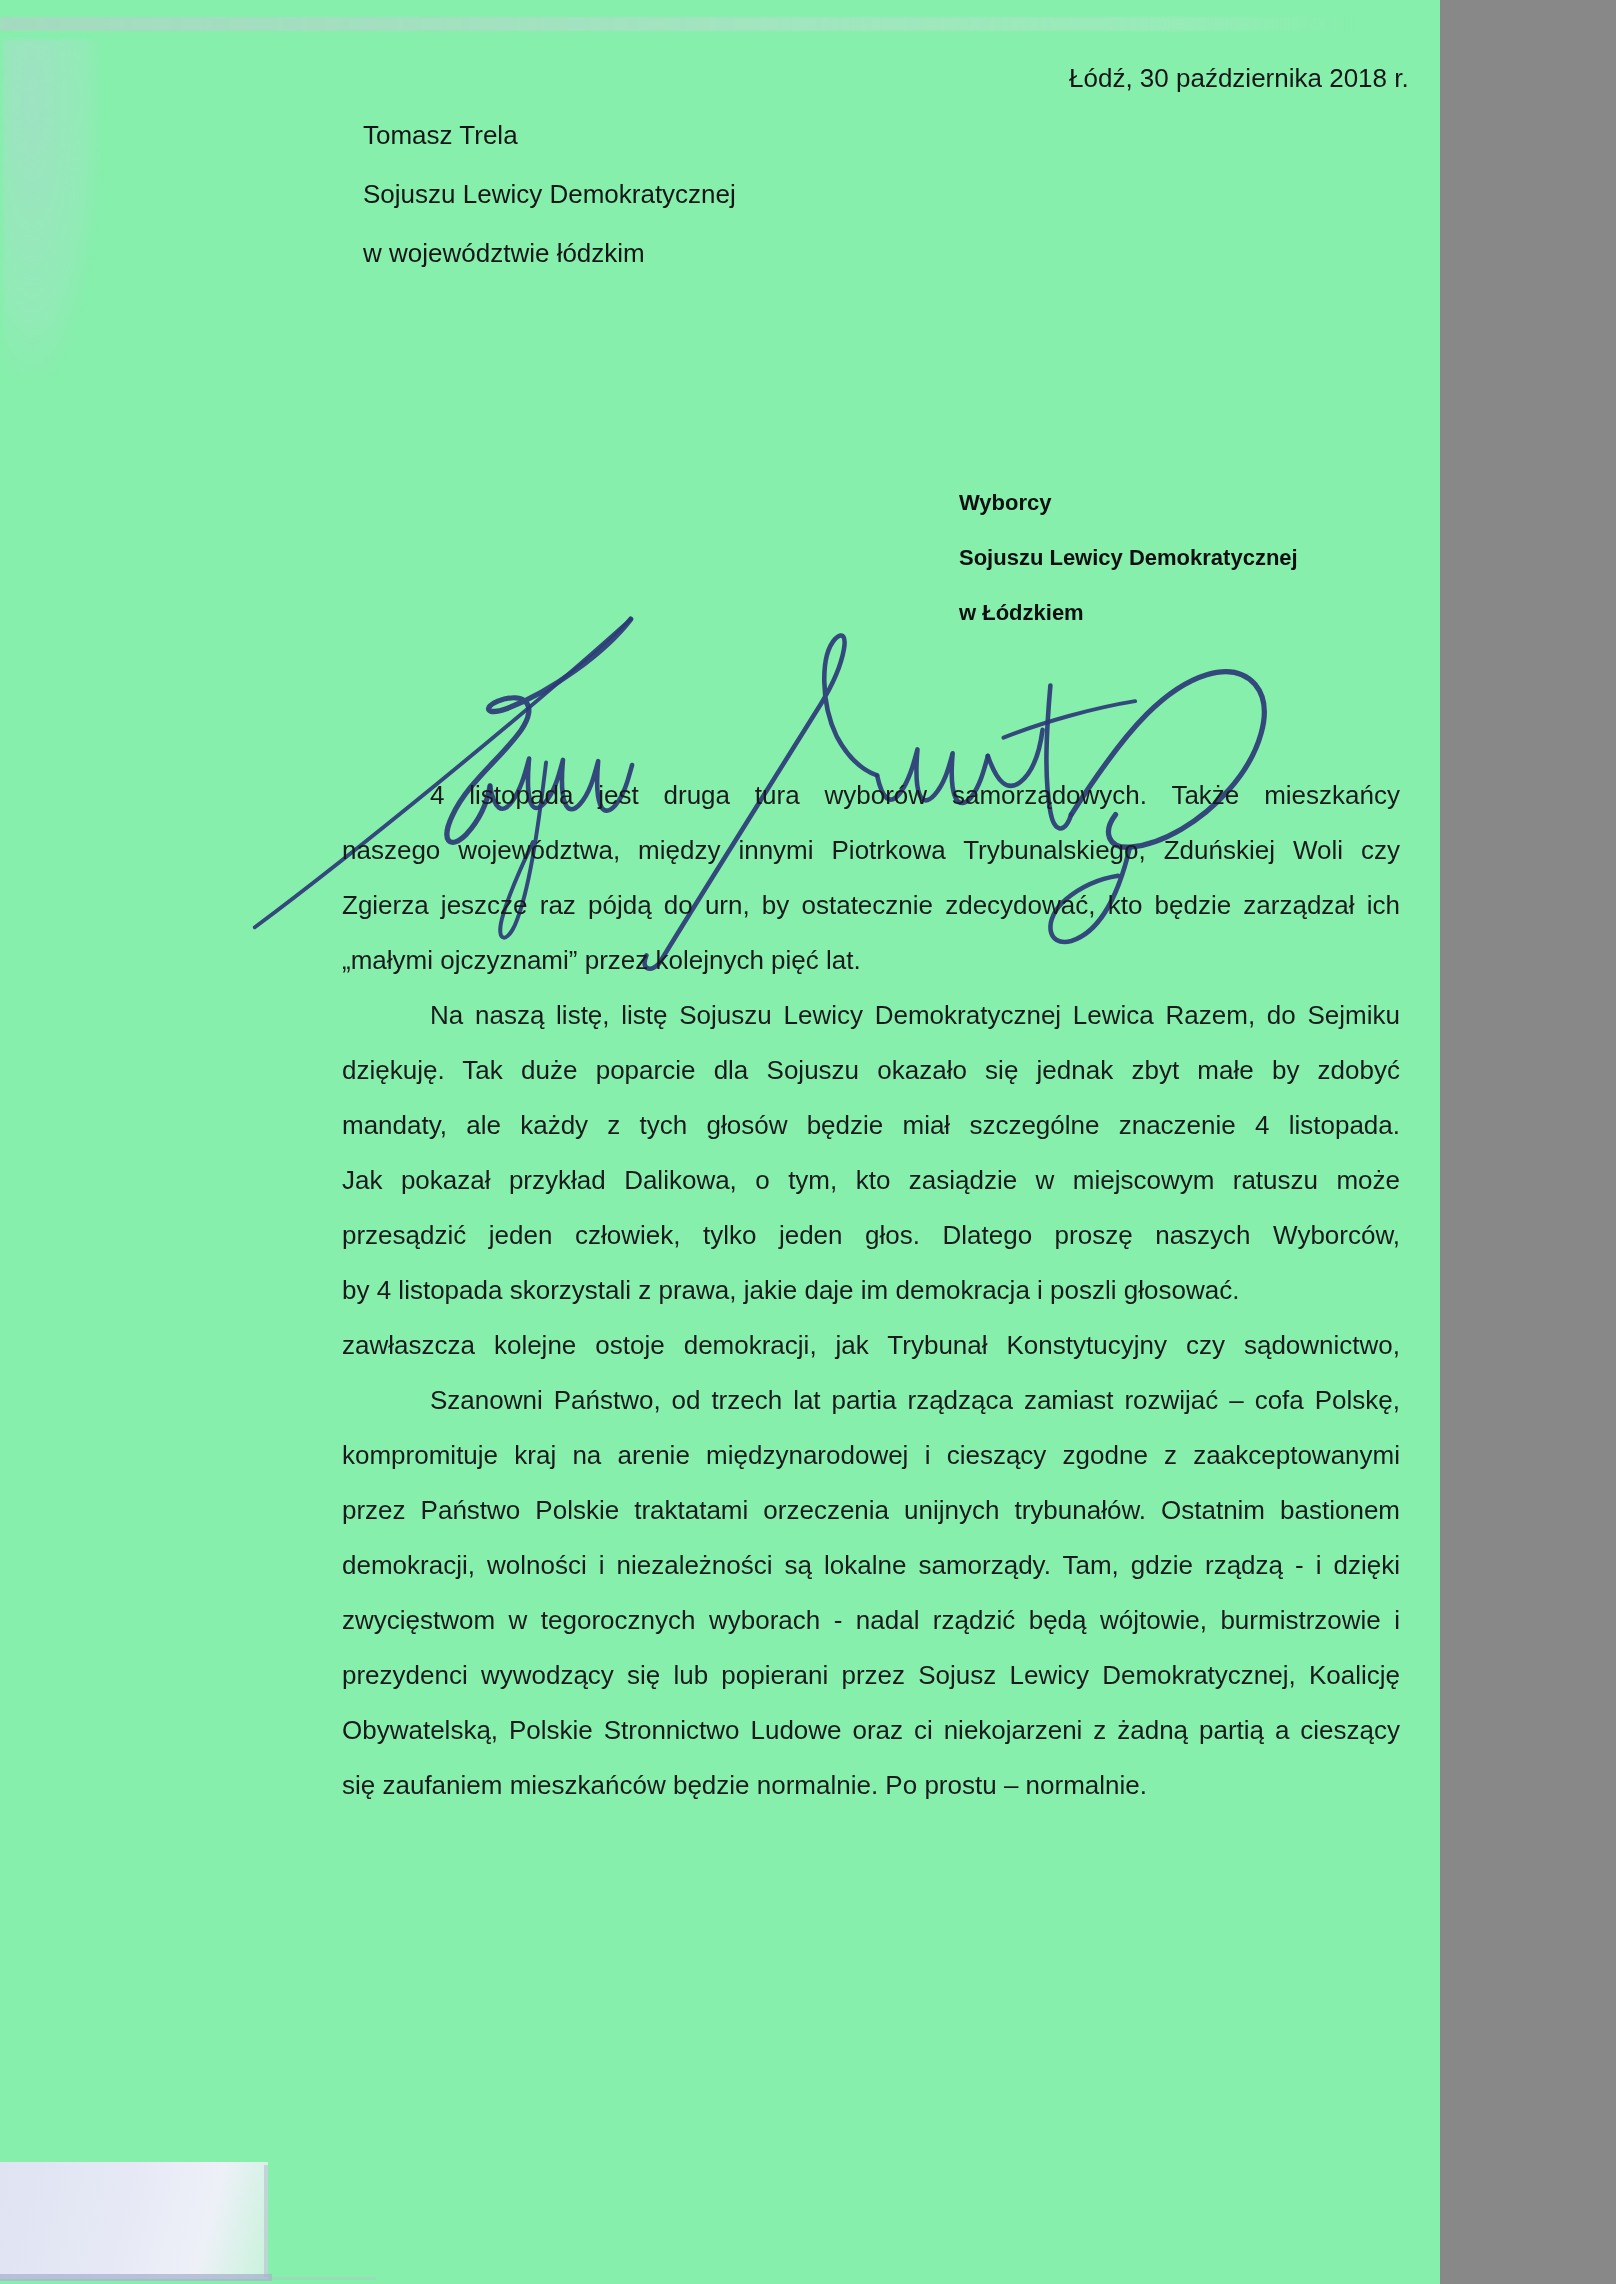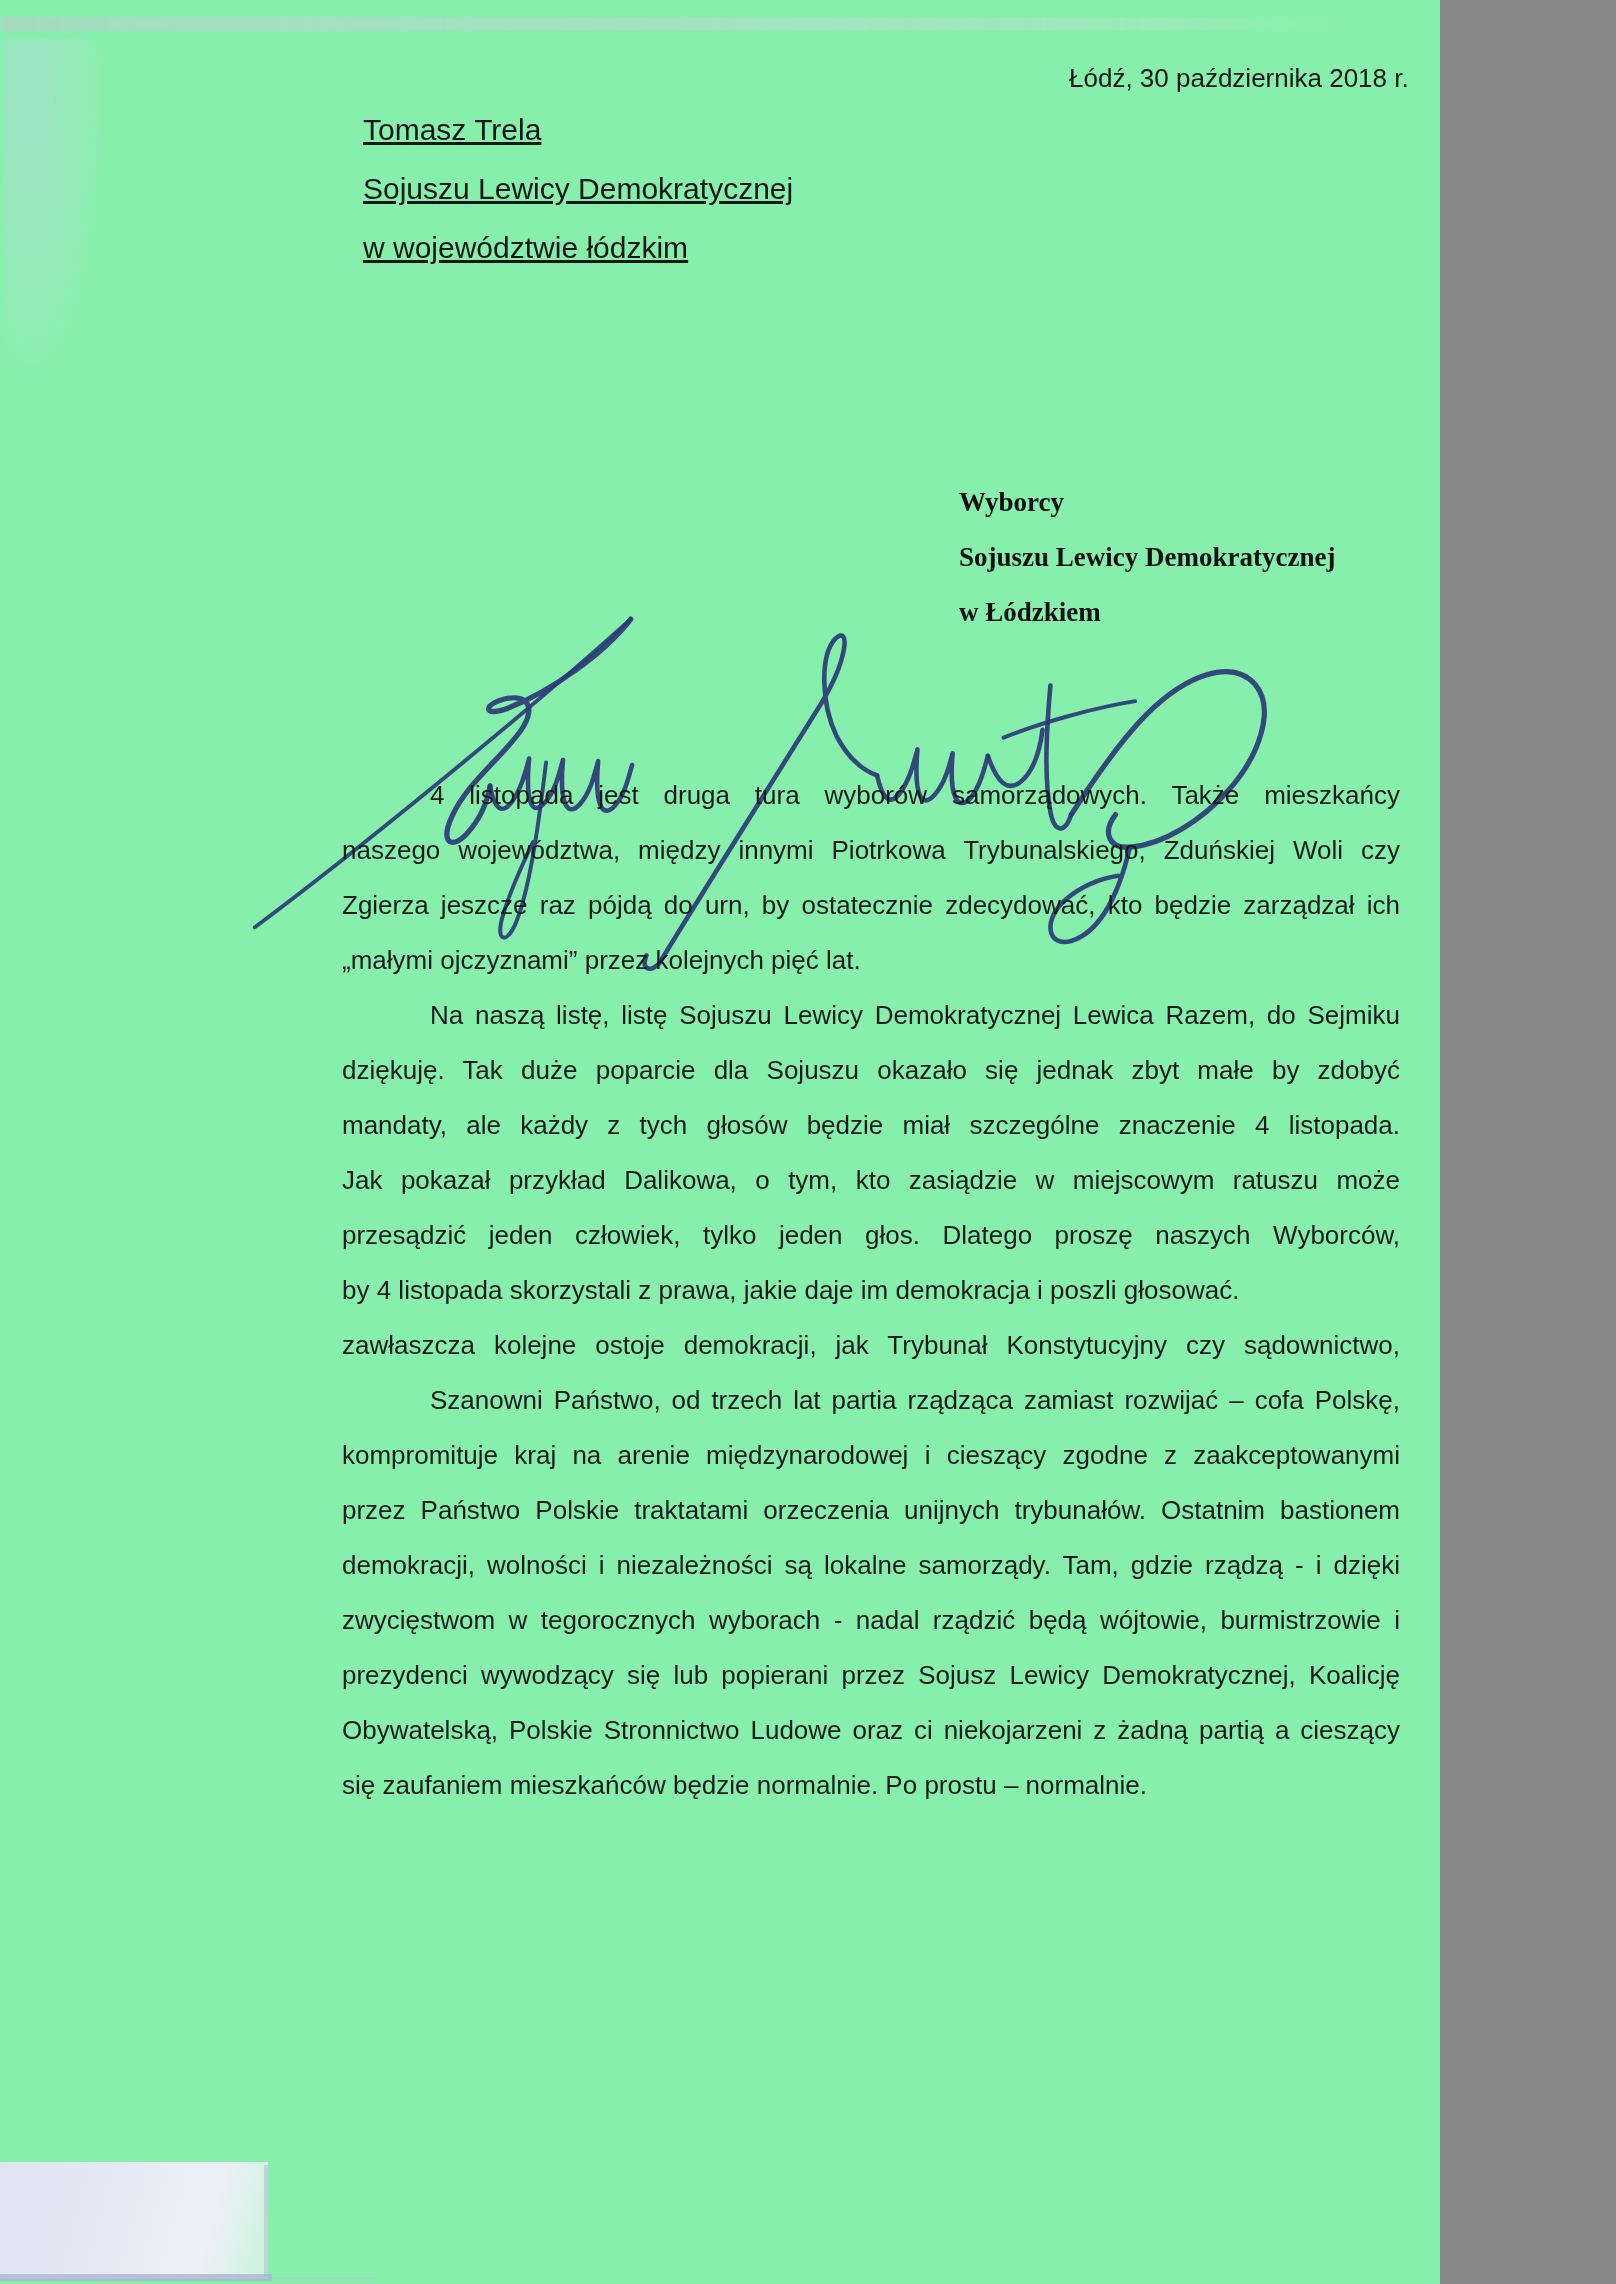--- a/index.html
+++ b/index.html
@@ -11,26 +11,26 @@
     overflow:hidden;
     font-family:"Liberation Sans", sans-serif;
     color:#1b1b1d;
   }
   
   .dateline{
     position:absolute;top:63px;left:1069px;
     font-size:26px;line-height:31px;white-space:nowrap;color:#161618;
   }
   .sender{
-    position:absolute;top:100px;left:363px;
-    font-size:30px;line-height:59px;color:#161618;text-decoration:underline;
+    position:absolute;top:106px;left:363px;
+    font-size:26px;line-height:59px;color:#161618;
   }
   .recipient{
     position:absolute;top:475px;left:959px;
-    font-size:27px;line-height:55px;font-weight:700;color:#101012;font-family:Liberation Serif, serif;
+    font-size:22px;line-height:55px;font-weight:700;color:#101012;
   }
   .body-text{
     position:absolute;top:768px;left:342px;width:1058px;
     font-size:26px;line-height:55px;color:#1b1b1d;
   }
   .bline{
     height:55px;
     text-align:justify;text-align-last:justify;
     white-space:nowrap;
   }

